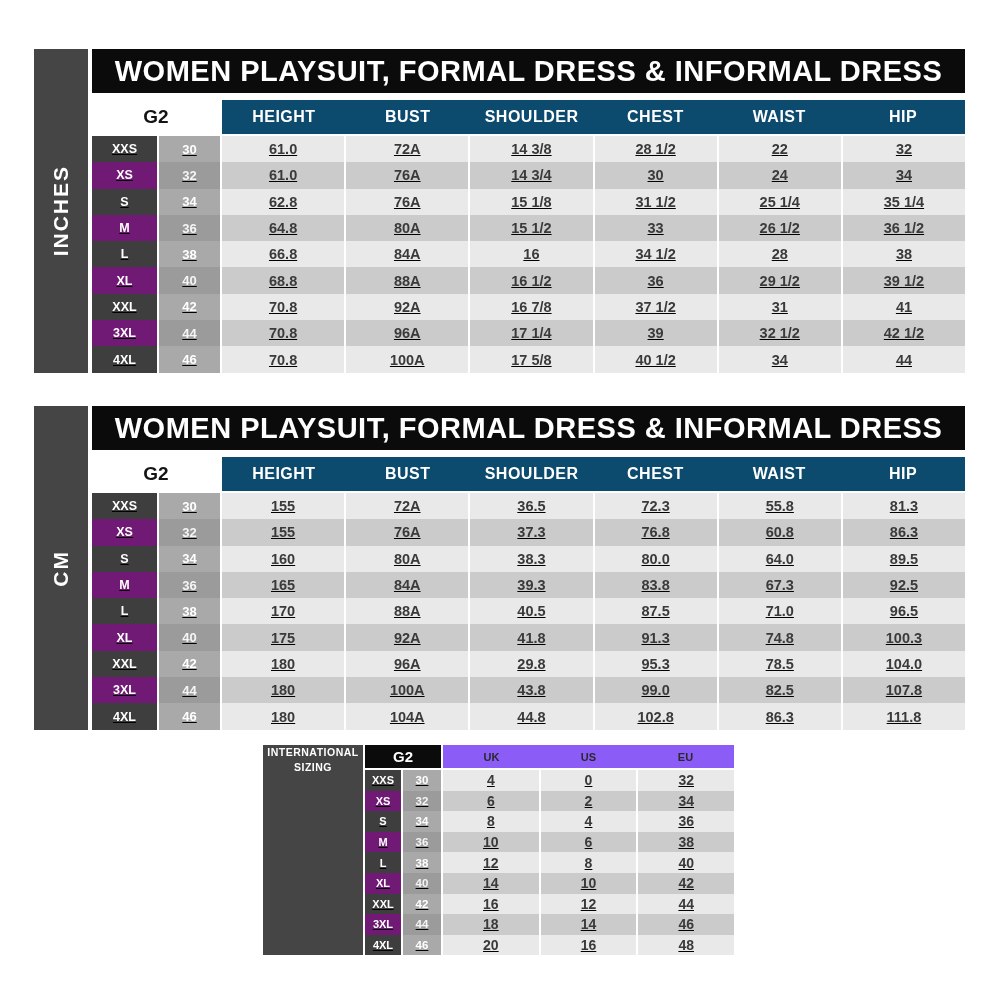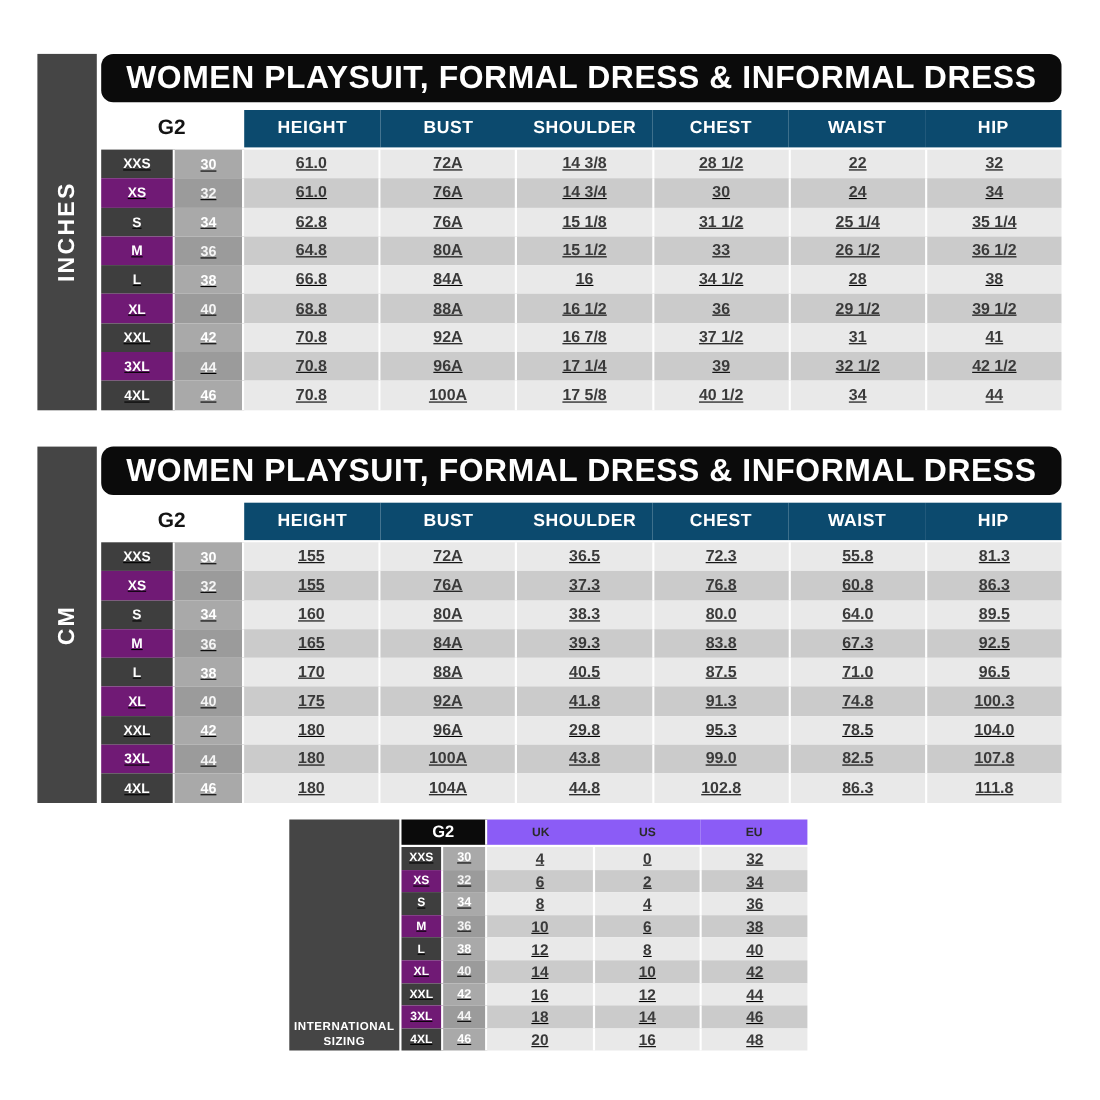--- a/index.html
+++ b/index.html
@@ -18,21 +18,20 @@
     color:#ffffff; font-size:21px; letter-spacing:2px;
   }
 
   
   .size-table { position:absolute; left:92px; width:873px; }
   .title-bar {
     height:44px; background:#0b0b0b; color:#ffffff;
     display:flex; align-items:center; justify-content:center;
     font-size:29px; letter-spacing:0.5px; white-space:nowrap;
     margin-bottom:7px;
-    border-radius:11px;
   }
   .head-row { display:flex; height:34px; }
   .g2-box {
     width:130px; background:#ffffff; color:#141414; font-size:19px;
     display:flex; align-items:center; justify-content:center;
     box-sizing:border-box; border-right:2px solid #ffffff;
   }
   .col-h {
     flex:1; background:#0c4a6e; color:#ffffff; font-size:16px; letter-spacing:0.5px;
     display:flex; align-items:center; justify-content:center;
@@ -54,21 +53,21 @@
   .row.r-dark  .name { background:#701a75; color:#ffffff; }
   .row.r-light .num  { background:#a9a9a9; color:#ffffff; }
   .row.r-dark  .num  { background:#9b9b9b; color:#f5f5f5; }
   .row.r-light .val  { background:#e9e9e9; }
   .row.r-dark  .val  { background:#cbcbcb; }
 
   
   .intl-block {
     position:absolute; left:263px; top:745px; width:100px; height:210px;
     background:#454545; color:#ffffff;
-    display:flex; align-items:flex-end; justify-content:center;
+    display:flex; align-items:flex-start; justify-content:center;
     text-align:center; font-size:10.5px; letter-spacing:0.5px; line-height:1.4;
   }
   .intl { position:absolute; left:365px; top:745px; width:369px; }
   .intl-head { display:flex; height:23px; margin-bottom:2px; }
   .intl-g2 {
     width:78px; background:#0b0b0b; color:#ffffff; font-size:15px;
     display:flex; align-items:center; justify-content:center;
     box-sizing:border-box; border-right:2px solid #ffffff;
   }
   .intl-col-h {

